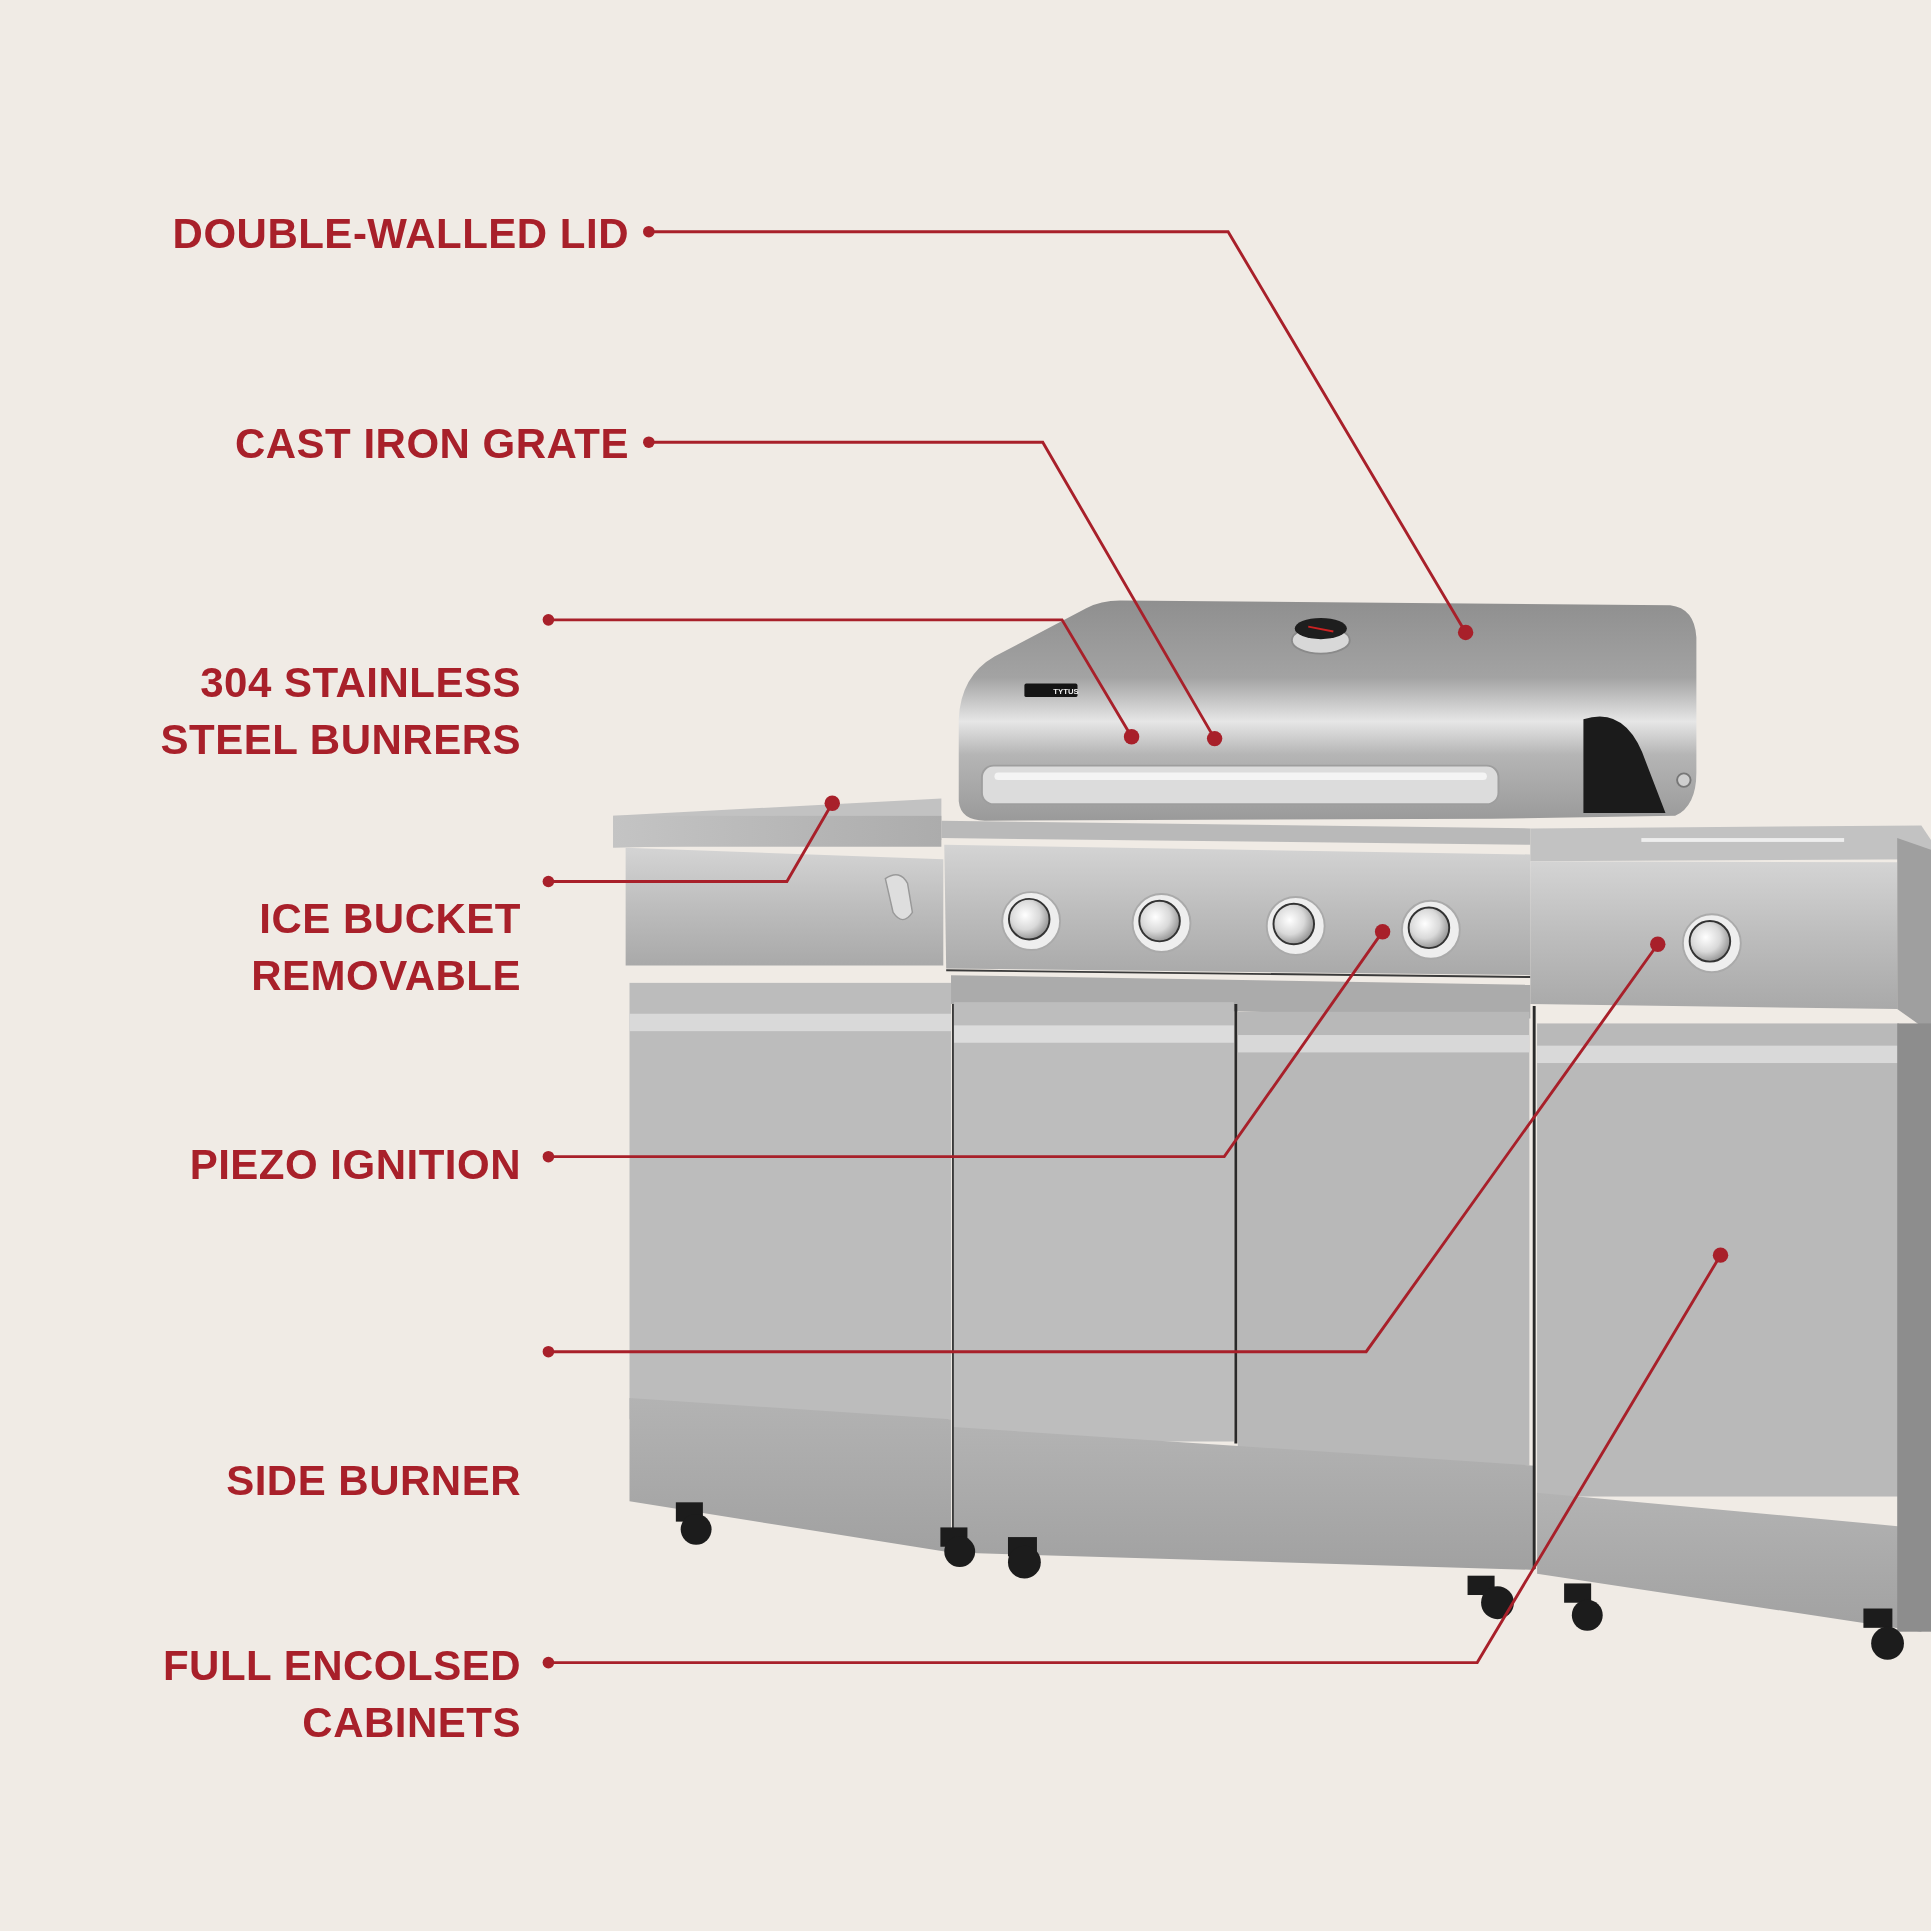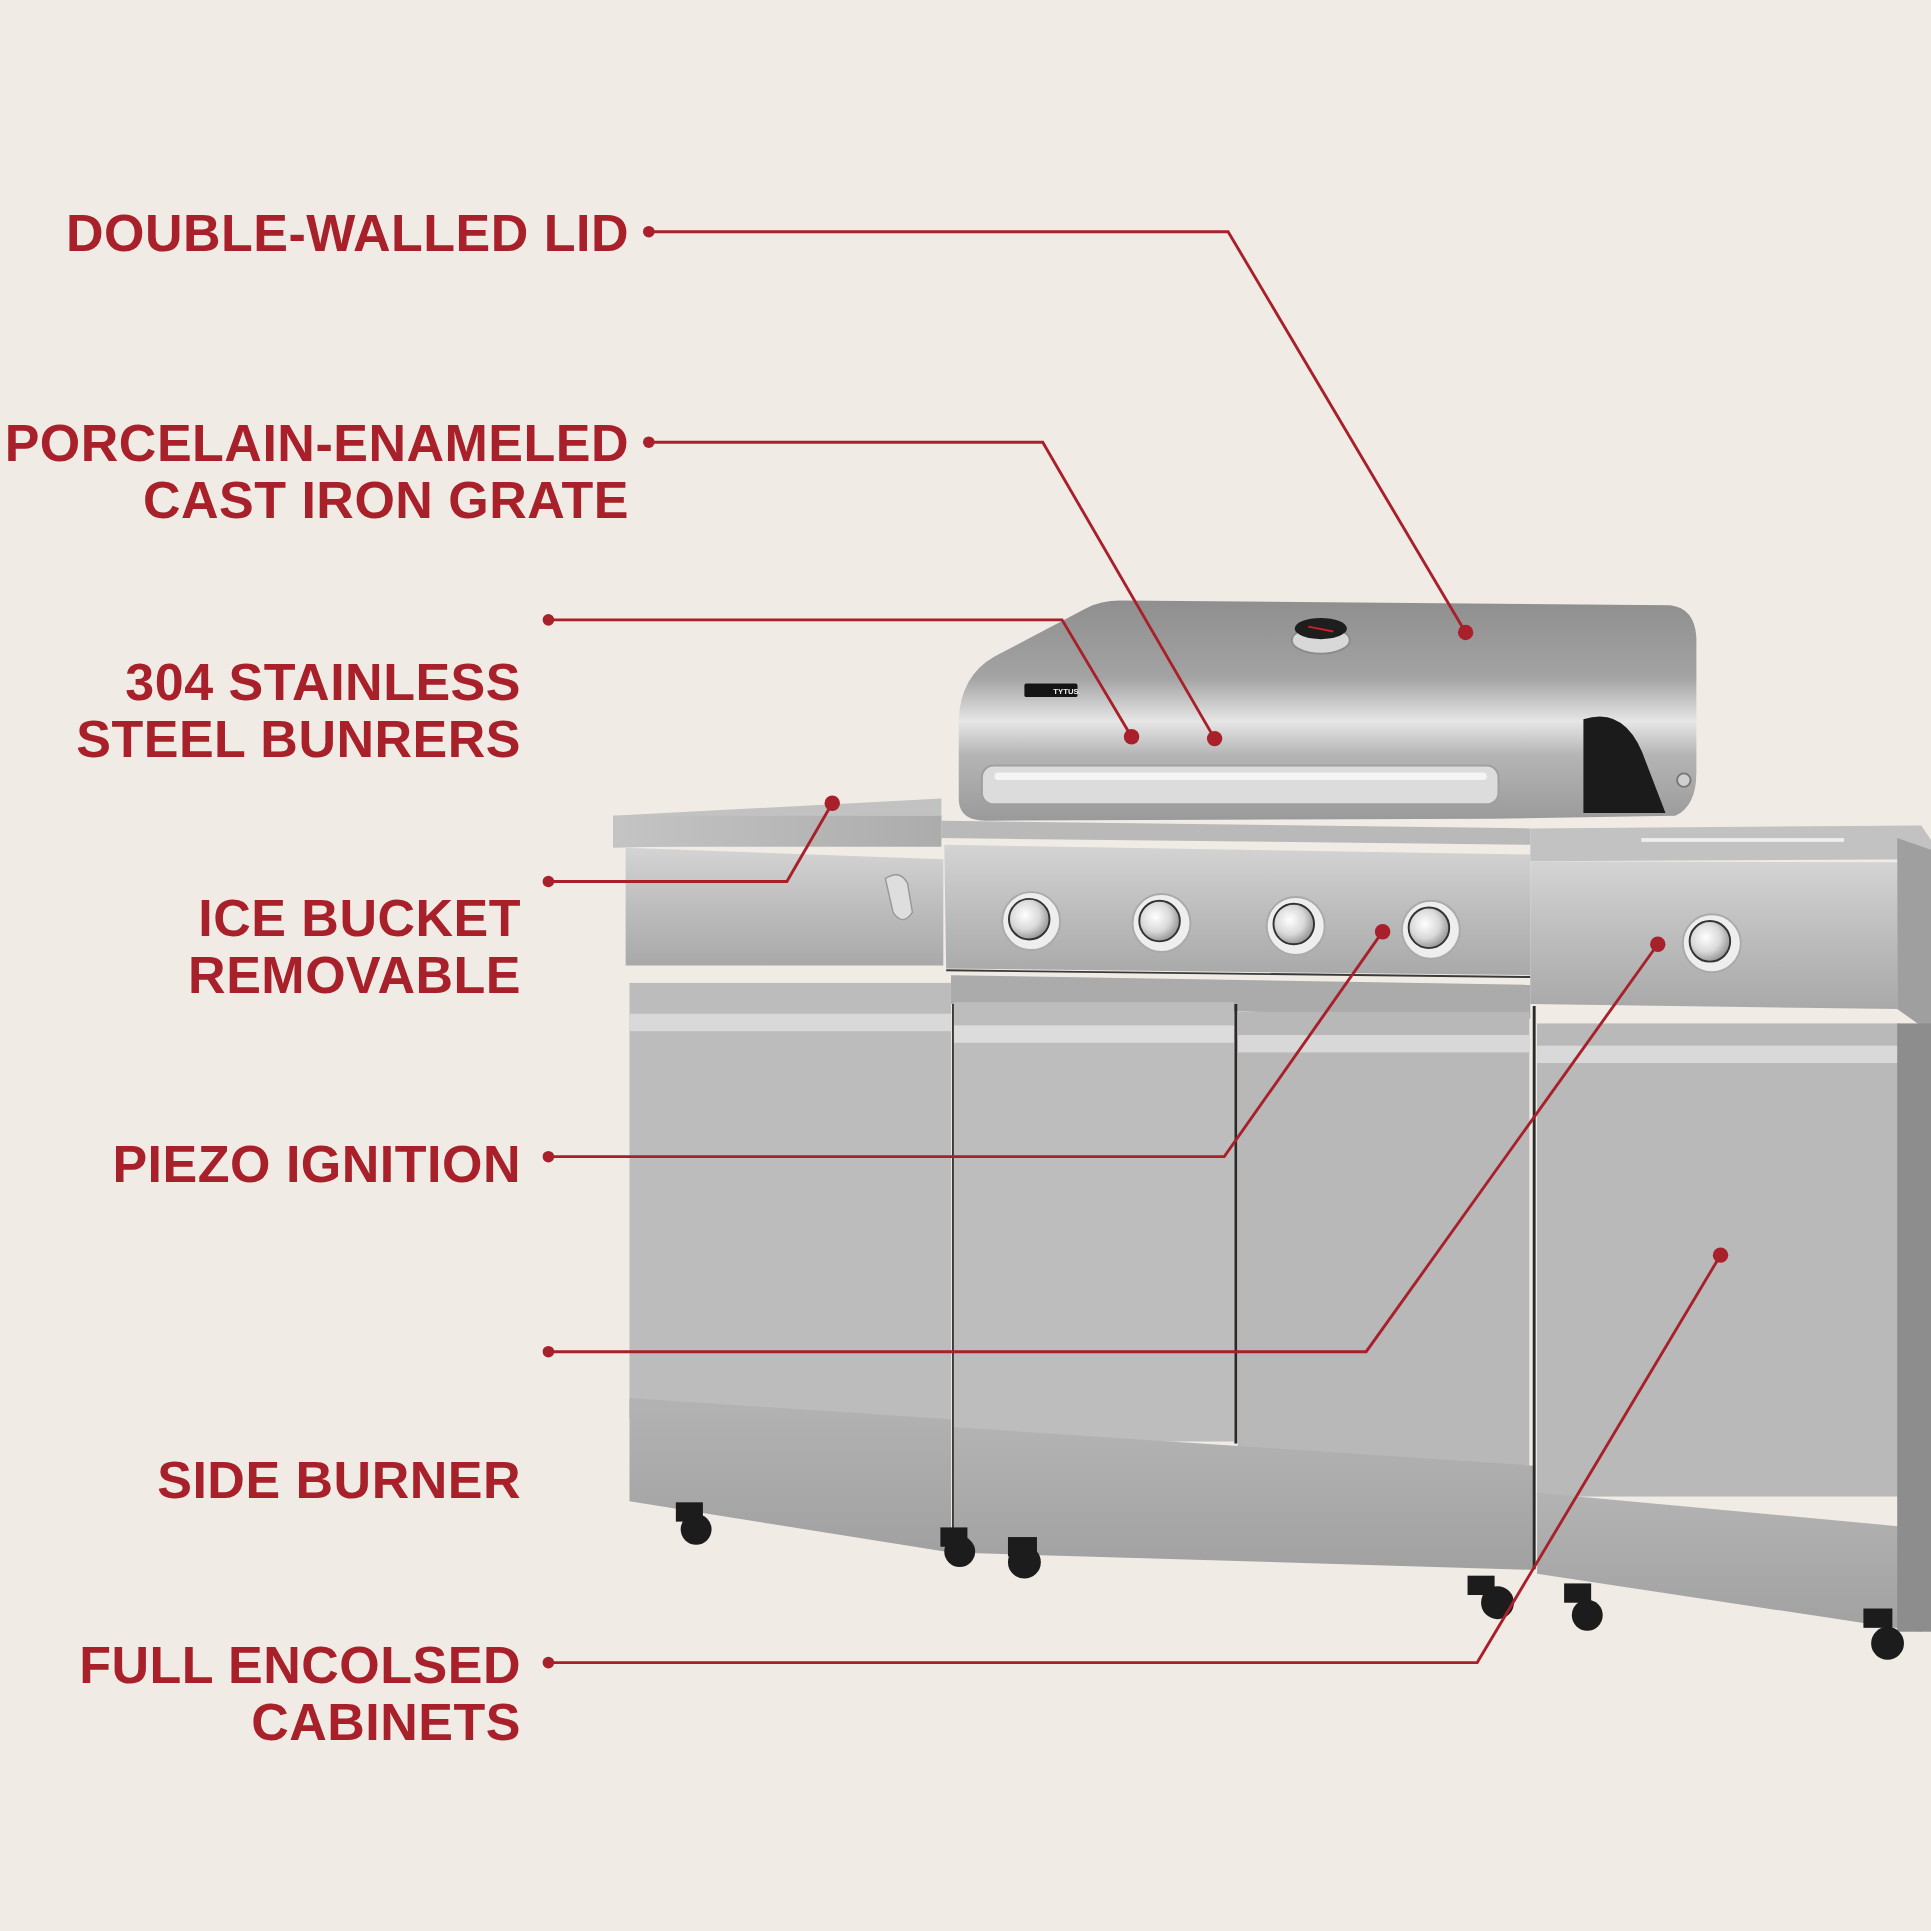--- a/index.html
+++ b/index.html
@@ -5,21 +5,21 @@
   html, body { margin: 0; padding: 0; }
   body {
     width: 1931px; height: 1931px; position: relative; overflow: hidden;
     background: #f0ebe5;
     font-family: "Liberation Sans", "DejaVu Sans", sans-serif;
   }
   .canvas { position: absolute; inset: 0; }
   .labels { position: absolute; inset: 0; pointer-events: none; }
   .label {
     position: absolute; right: 0; text-align: right;
-    color: #a8202a; font-weight: 700; font-size: 52px; line-height: 57px;
+    color: #a8202a; font-weight: 700; font-size: 42px; line-height: 57px;
     letter-spacing: 0.5px; text-transform: uppercase; white-space: nowrap;
     font-family: "Liberation Sans", "DejaVu Sans", sans-serif;
   }
   .label span { display: block; }
   svg text { font-family: "Liberation Sans", "DejaVu Sans", sans-serif; }
 </style>
 </head>
 <body>
 
 <svg class="canvas" width="1931" height="1931" viewBox="0 0 2000 2000" xmlns="http://www.w3.org/2000/svg">
@@ -184,21 +184,20 @@
       <circle cx="568" cy="1722" r="6" fill="#a8202a"></circle>
       <circle cx="1782" cy="1300" r="8" fill="#a8202a"></circle>
     </g>
 </svg>
 
 <div class="labels">
   <div class="label" style="right:1302px; top:205px;">
     <span>DOUBLE-WALLED LID</span>
   </div>
   <div class="label" style="right:1302px; top:415px;">
-    <span>PORCELAIN-ENAMELED</span>
     <span>CAST IRON GRATE</span>
   </div>
   <div class="label" style="right:1410px; top:654px;">
     <span>304 STAINLESS</span>
     <span>STEEL BUNRERS</span>
   </div>
   <div class="label" style="right:1410px; top:890px;">
     <span>ICE BUCKET</span>
     <span>REMOVABLE</span>
   </div>

